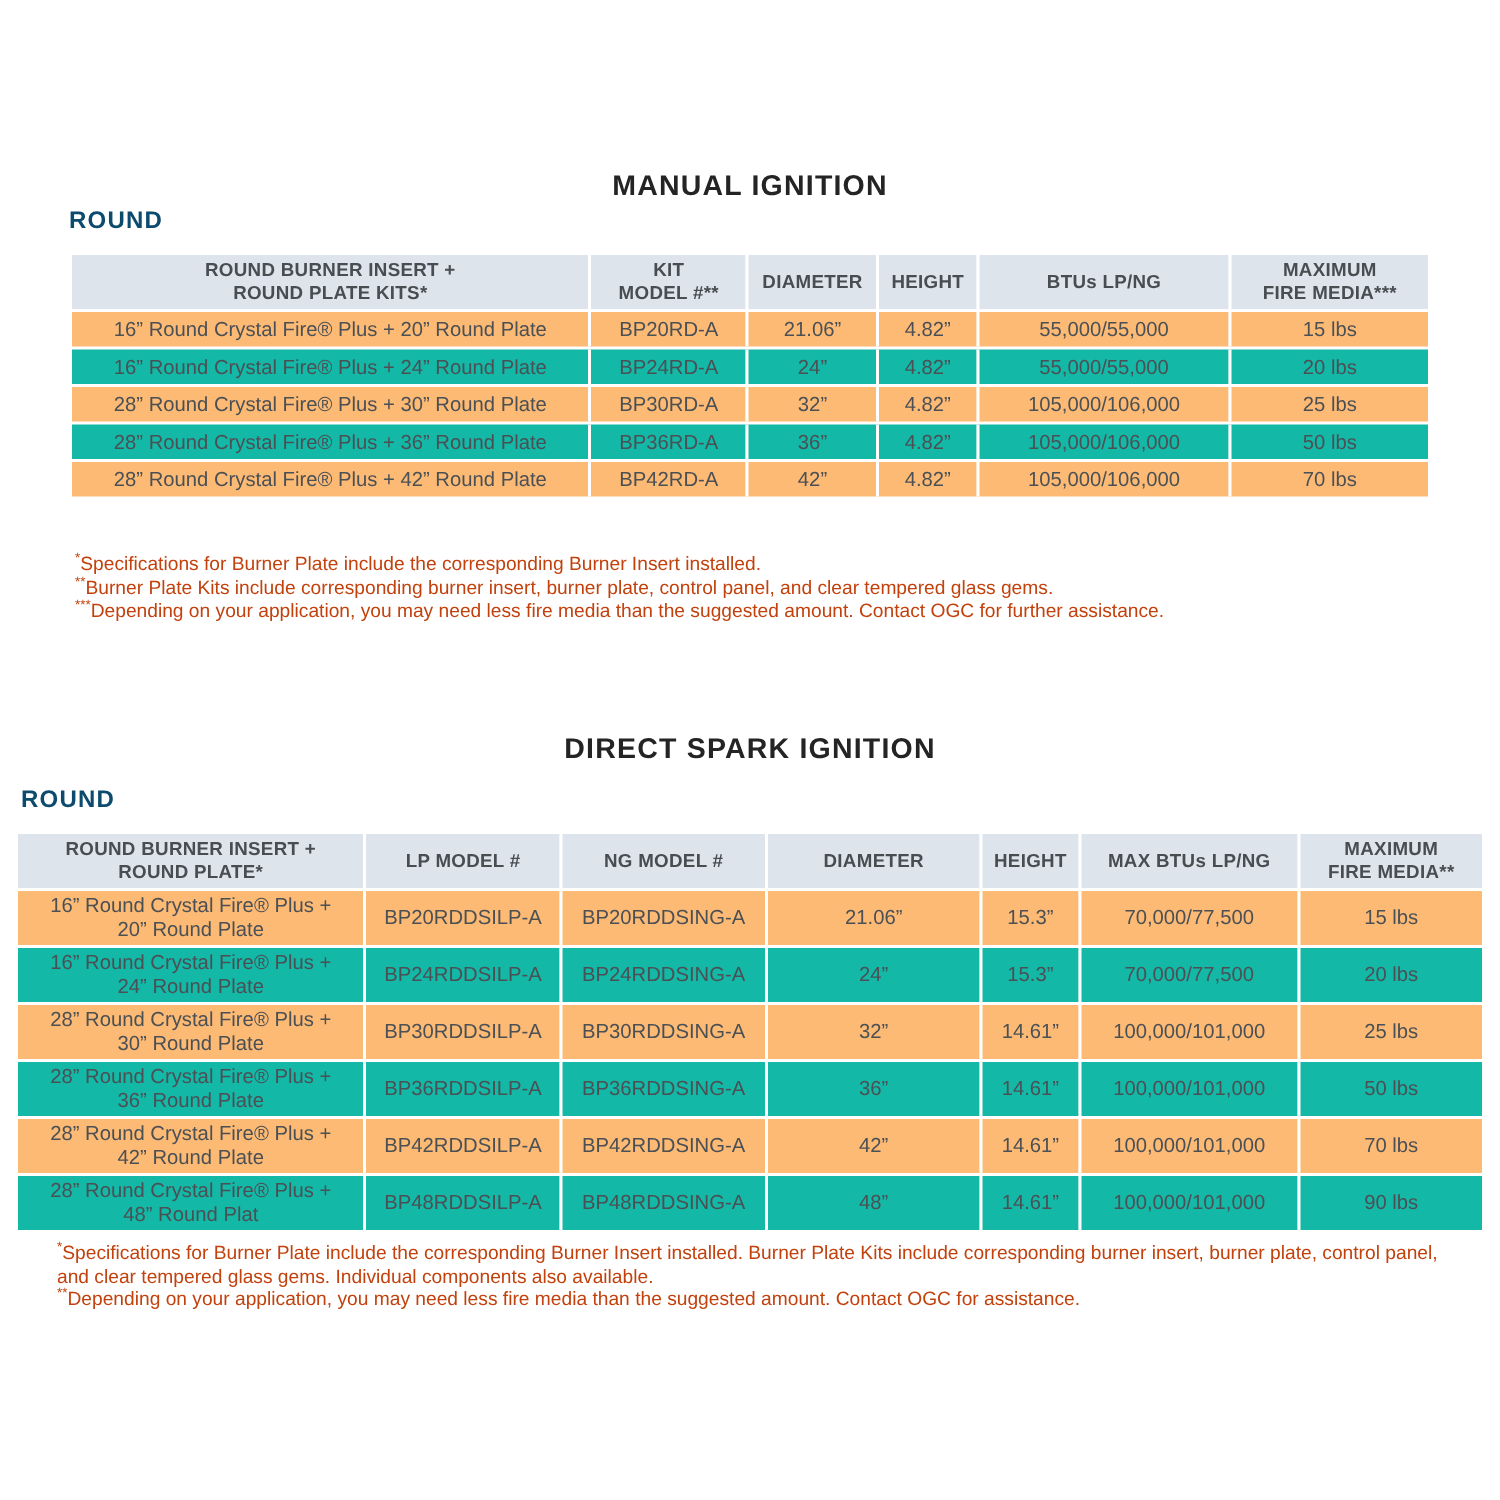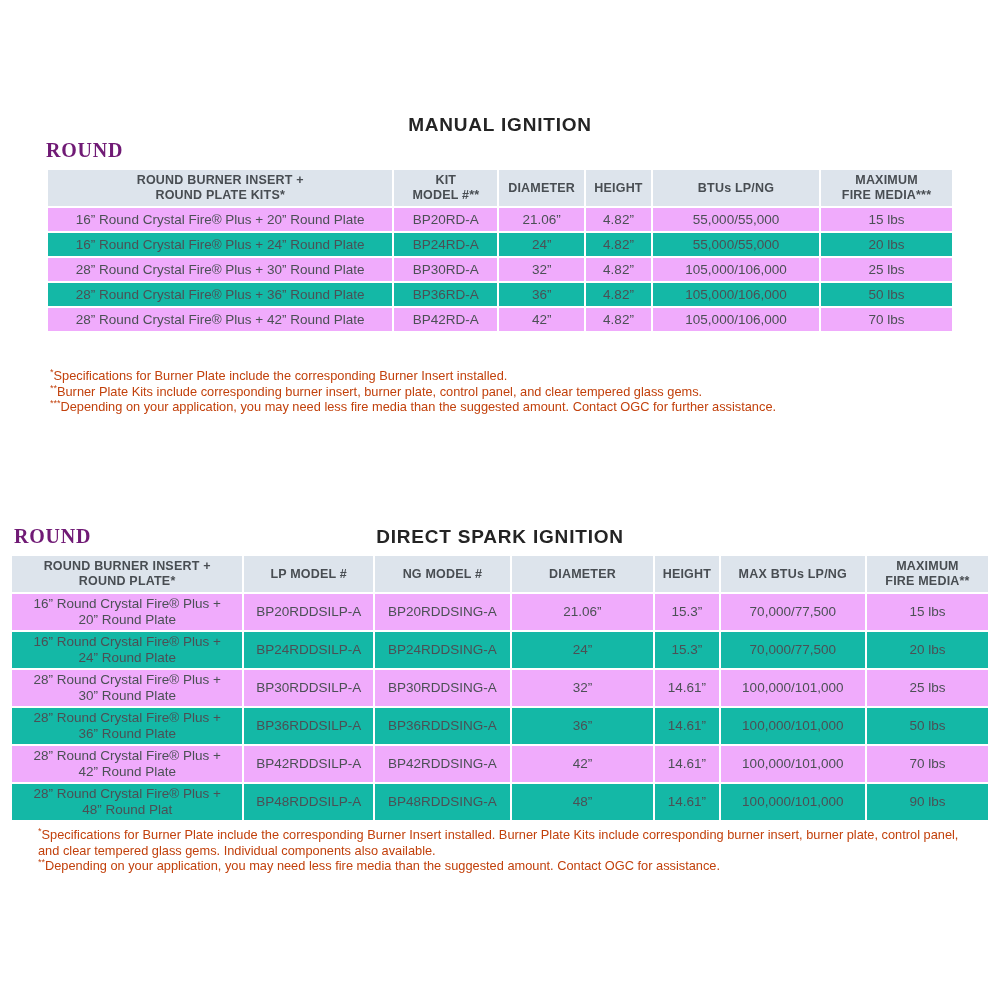--- a/index.html
+++ b/index.html
@@ -18,25 +18,24 @@
     left: 0;
     width: 1000px;
     text-align: center;
     font-size: 19px;
     font-weight: bold;
     letter-spacing: 0.8px;
     color: #242424;
   }
   .category-label {
     position: absolute;
-    font-size: 20px;
+    font-size: 16px;
     font-weight: bold;
     letter-spacing: 0.8px;
-    color: #701a75;
-    font-family: Liberation Serif, serif;
+    color: #0c4a6e;
   }
   table.spec {
     position: absolute;
     border-collapse: separate;
     border-spacing: 0 2px;
     table-layout: fixed;
   }
   table.spec th, table.spec td {
     text-align: center;
     vertical-align: middle;
@@ -52,39 +51,39 @@
     color: #484d52;
     line-height: 1.18;
     letter-spacing: 0.2px;
   }
   table.spec td {
     font-size: 13.5px;
     color: #4b5055;
     line-height: 1.15;
   }
   table.spec tr.alt td { background: #14b8a6; }
-  table.spec tr.plain td { background: #f0abfc; margin-top: 32px; }
+  table.spec tr.plain td { background: #fdba74; margin-top: 32px; }
   #manual-table { left: 48px; top: 168px; width: 904px; }
   #manual-table th { height: 36px; }
   #manual-table td { height: 23px; }
   #ds-table { left: 12px; top: 554px; width: 976px; }
   #ds-table th { height: 36px; }
   #ds-table td { height: 36px; }
   .footnotes {
     position: absolute;
     font-size: 12.8px;
     line-height: 15.6px;
     color: #c2410c;
   }
   .footnotes p { margin: 0; }
   .footnotes sup { font-size: 70%; line-height: 0; }
   #manual-footnotes { left: 50px; top: 368px; width: 906px; }
   #ds-footnotes { left: 38px; top: 827px; width: 934px; }
   #manual-title { top: 114px; }
-  #ds-title { top: 526px; }
+  #ds-title { top: 489px; }
   #manual-round { left: 46px; top: 139px; }
   #ds-round { left: 14px; top: 525px; }
 </style>
 </head>
 <body>
 
 <div class="canvas">
 
   <div class="section-title" id="manual-title">MANUAL IGNITION</div>
   <div class="category-label" id="manual-round">ROUND</div>

